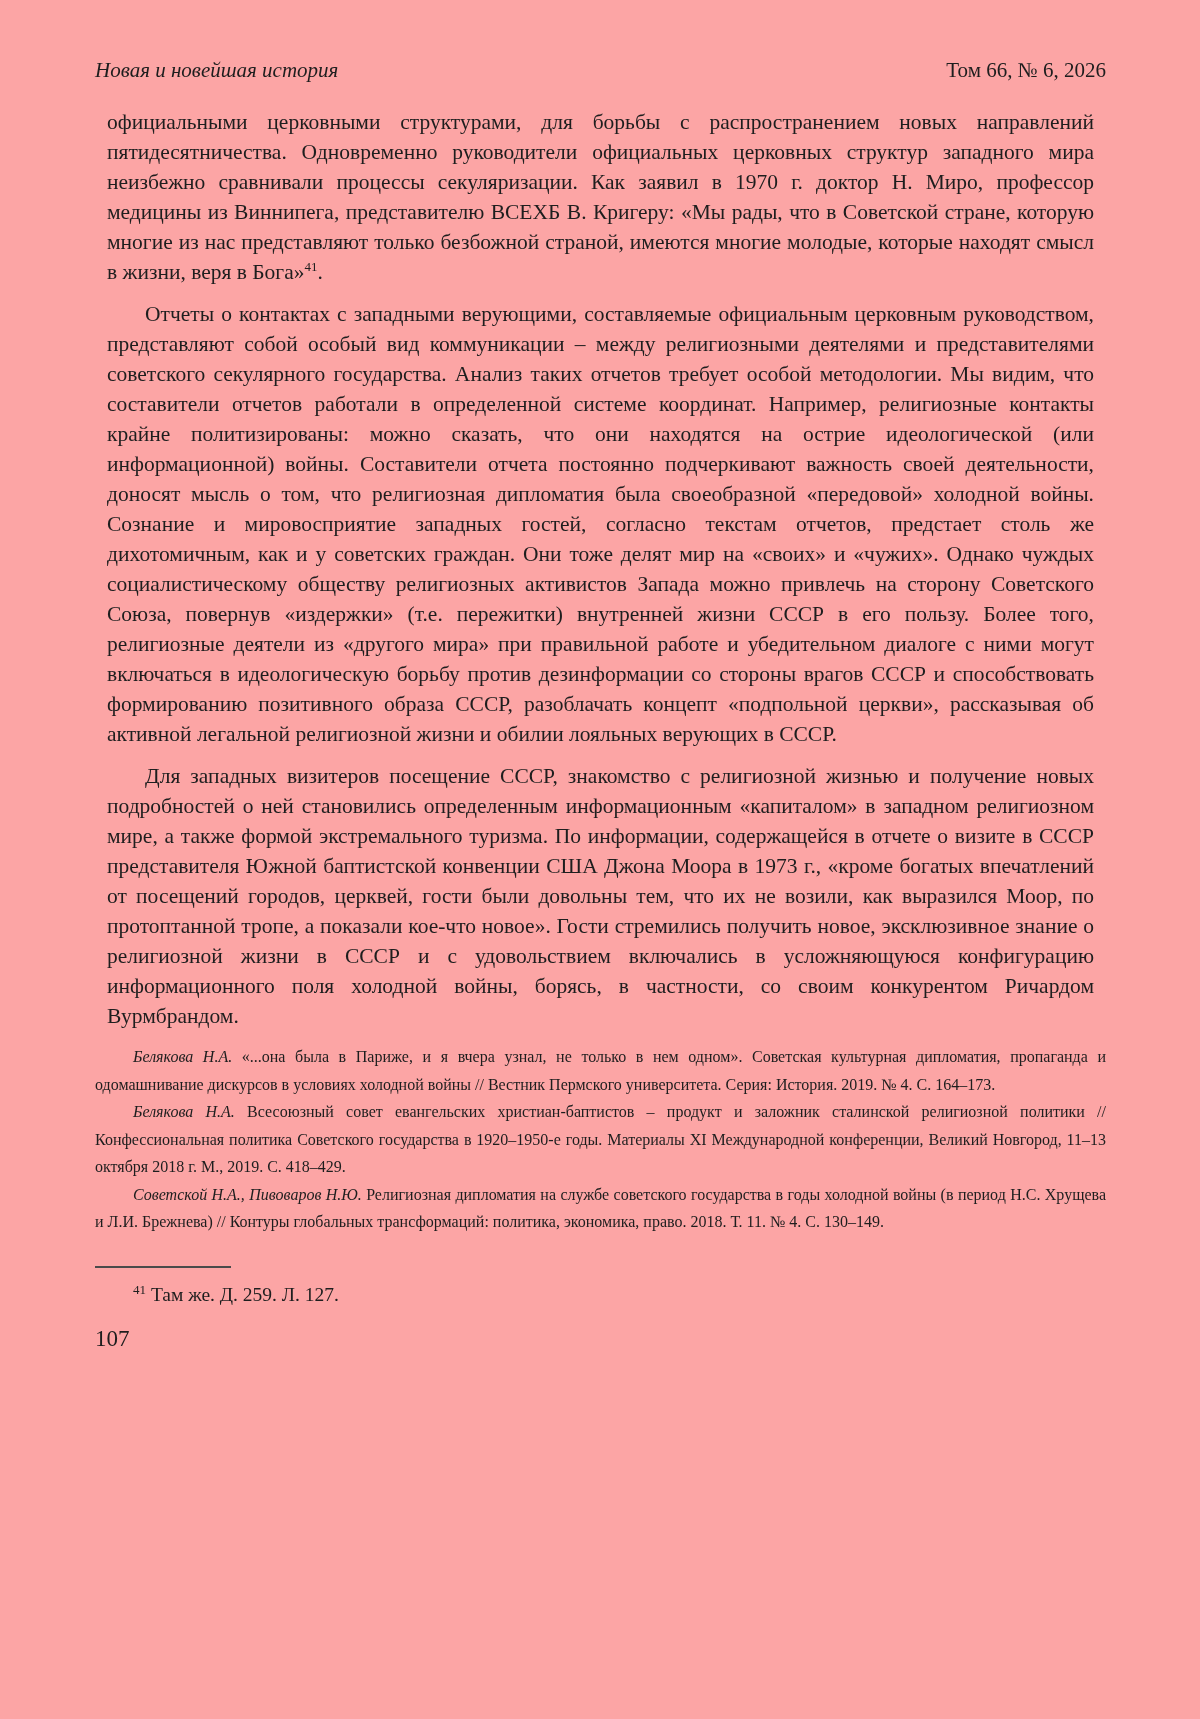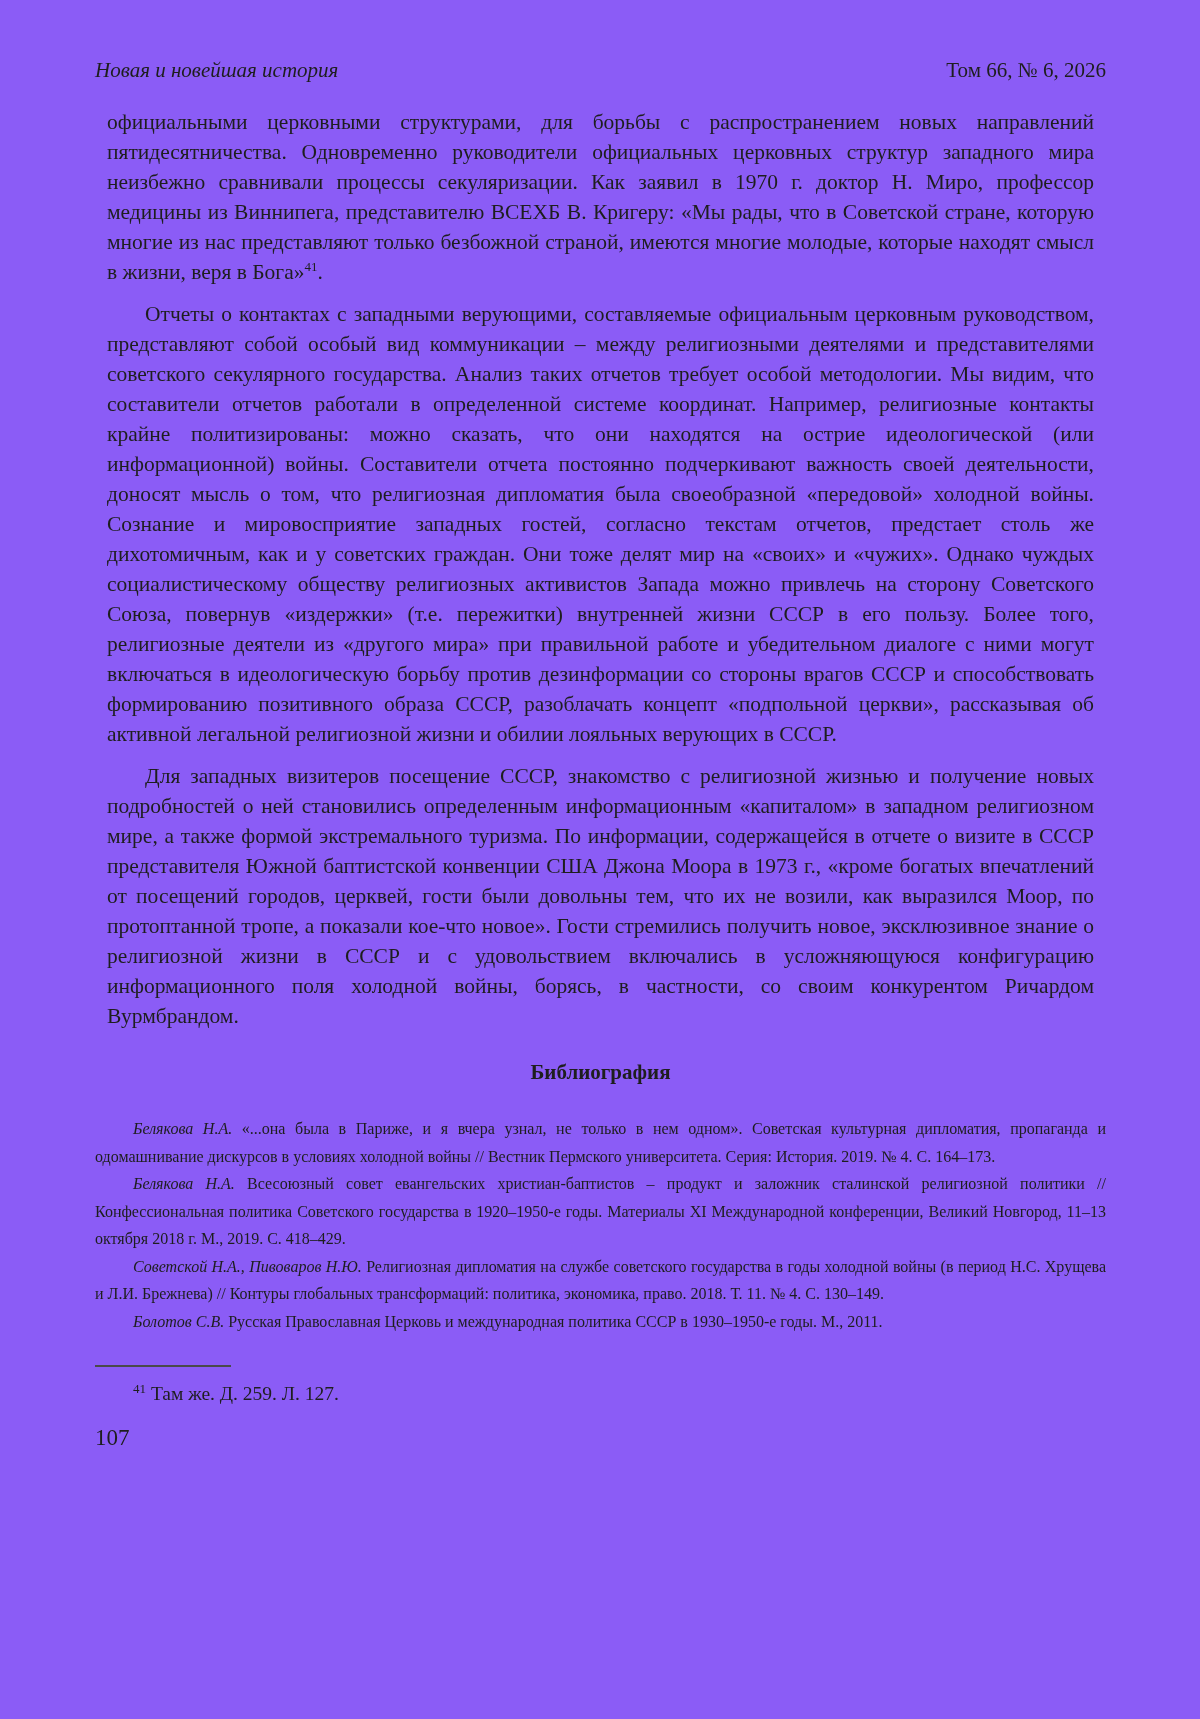--- a/index.html
+++ b/index.html
@@ -1,21 +1,21 @@
 <!DOCTYPE html>
 <html lang="ru"><head>
 <meta charset="utf-8">
 <style>
   html, body { margin: 0; padding: 0; background: #ffffff; }
   .page {
     position: relative;
     width: 1200px;
     height: 1719px;
     box-sizing: border-box;
-    background: #8b5cf6;
+    background: #fca5a5;
     padding: 58px 94px 0 95px;
     font-family: "Liberation Serif", "DejaVu Serif", serif;
     color: #1e1e1e;
     overflow: hidden;
   }
   .running-head {
     display: flex;
     justify-content: space-between;
     align-items: baseline;
     font-size: 21px;
@@ -76,31 +76,29 @@
     <span class="journal">Новая и новейшая история</span>
     <span class="issue">Том 66, № 6, 2026</span>
   </div>
 
   <p class="body-par"><span>официальными церковными структурами, для борьбы с распространением новых направлений пятидесятничества. Одновременно руководители официальных церковных структур западного мира неизбежно сравнивали процессы секуляризации. Как заявил в 1970 г. доктор Н. Миро, профессор медицины из Виннипега, представителю ВСЕХБ В. Кригеру: «Мы рады, что в Советской стране, которую многие из нас представляют только безбожной страной, имеются многие молодые, которые находят смысл в жизни, веря в Бога»</span><sup class="fn-ref">41</sup><span>.</span></p>
 
   <p class="body-par indent">Отчеты о контактах с западными верующими, составляемые официальным церковным руководством, представляют собой особый вид коммуникации – между религиозными деятелями и представителями советского секулярного государства. Анализ таких отчетов требует особой методологии. Мы видим, что составители отчетов работали в определенной системе координат. Например, религиозные контакты крайне политизированы: можно сказать, что они находятся на острие идеологической (или информационной) войны. Составители отчета постоянно подчеркивают важность своей деятельности, доносят мысль о том, что религиозная дипломатия была своеобразной «передовой» холодной войны. Сознание и мировосприятие западных гостей, согласно текстам отчетов, предстает столь же дихотомичным, как и у советских граждан. Они тоже делят мир на «своих» и «чужих». Однако чуждых социалистическому обществу религиозных активистов Запада можно привлечь на сторону Советского Союза, повернув «издержки» (т.е. пережитки) внутренней жизни СССР в его пользу. Более того, религиозные деятели из «другого мира» при правильной работе и убедительном диалоге с ними могут включаться в идеологическую борьбу против дезинформации со стороны врагов СССР и способствовать формированию позитивного образа СССР, разоблачать концепт «подпольной церкви», рассказывая об активной легальной религиозной жизни и обилии лояльных верующих в СССР.</p>
 
   <p class="body-par indent">Для западных визитеров посещение СССР, знакомство с религиозной жизнью и получение новых подробностей о ней становились определенным информационным «капиталом» в западном религиозном мире, а также формой экстремального туризма. По информации, содержащейся в отчете о визите в СССР представителя Южной баптистской конвенции США Джона Моора в 1973 г., «кроме богатых впечатлений от посещений городов, церквей, гости были довольны тем, что их не возили, как выразился Моор, по протоптанной тропе, а показали кое-что новое». Гости стремились получить новое, эксклюзивное знание о религиозной жизни в СССР и с удовольствием включались в усложняющуюся конфигурацию информационного поля холодной войны, борясь, в частности, со своим конкурентом Ричардом Вурмбрандом.</p>
 
-  <h2 class="bib-heading">Библиография</h2>
 
   <p class="bib-entry"><span class="authors">Белякова Н.А.</span><span> «...она была в Париже, и я вчера узнал, не только в нем одном». Советская культурная дипломатия, пропаганда и одомашнивание дискурсов в условиях холодной войны // Вестник Пермского университета. Серия: История. 2019. № 4. С. 164–173.</span></p>
 
   <p class="bib-entry"><span class="authors">Белякова Н.А.</span><span> Всесоюзный совет евангельских христиан-баптистов – продукт и заложник сталинской религиозной политики // Конфессиональная политика Советского государства в 1920–1950-е годы. Материалы XI Международной конференции, Великий Новгород, 11–13 октября 2018 г.  М., 2019. С. 418–429.</span></p>
 
 
 
   <p class="bib-entry"><span class="authors">Советской Н.А., Пивоваров Н.Ю.</span><span> Религиозная дипломатия на службе советского государства в годы холодной войны (в период Н.С. Хрущева и Л.И. Брежнева) // Контуры глобальных трансформаций: политика, экономика, право. 2018. Т. 11. № 4. С. 130–149.</span></p>
 
-  <p class="bib-entry"><span class="authors">Болотов С.В.</span><span> Русская Православная Церковь и международная политика СССР в 1930–1950-е годы. М., 2011.</span></p>
 
   <hr class="footnote-rule">
 
   <p class="footnote"><sup class="fn-ref">41</sup> <span>Там же. Д. 259. Л. 127.</span></p>
 
   <p class="page-number">107</p>
 
 </div>
 
 </body></html>

